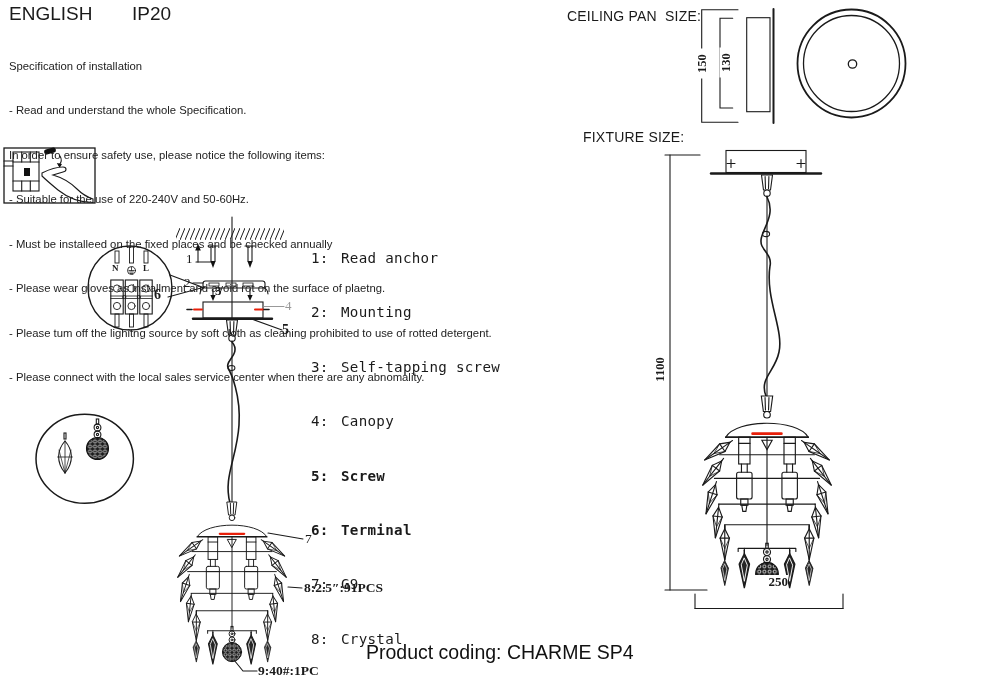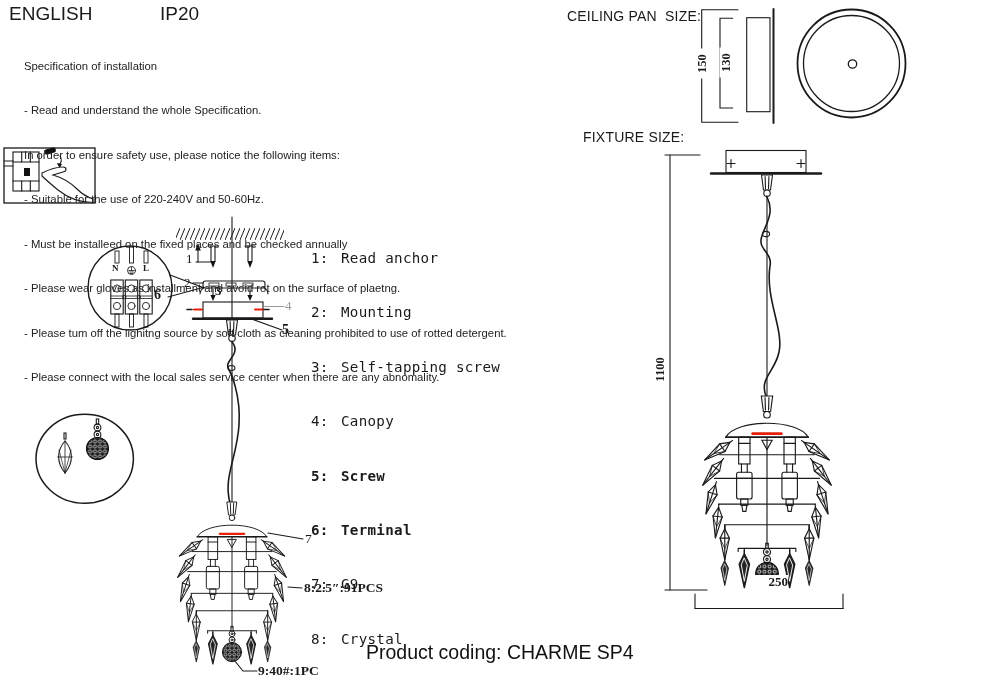--- a/index.html
+++ b/index.html
@@ -241,23 +241,23 @@
         <use href="#grip" transform="translate(767,175)"></use>
         <line x1="767" y1="196" x2="767" y2="397"></line>
         <path d="M767,197 C778,218 756,234 762,246 C765,252 772,257 770,266 C765,298 784,330 779,352 C775,372 759,378 766,396" stroke-width="1.6"></path>
         <ellipse cx="766" cy="234" rx="3.6" ry="2.6"></ellipse>
         <use href="#chand" transform="translate(767,396) scale(1.03)"></use>
       </g>
     </g>
   </svg>
 
   <div class="abs title" style="left:9px;top:3px;">ENGLISH</div>
-  <div class="abs title" style="left:160px;top:3px;">IP20</div>
-
-  <div class="abs spec" style="left:24px;top:29px;">
+  <div class="abs title" style="left:132px;top:3px;">IP20</div>
+
+  <div class="abs spec" style="left:9px;top:29px;">
     <div>Specification of installation</div>
     <div>- Read and understand the whole Specification.</div>
     <div>In order to ensure safety use, please notice the following items:</div>
     <div>- Suitable for the use of 220-240V and 50-60Hz.</div>
     <div>- Must be installeed on the fixed places and be checked annually</div>
     <div>- Please wear gloves as installment and avoid rot on the surface of plaetng.</div>
     <div>- Please tum off the lighitng source by soft cloth as cleaning prohibited to use of rotted detergent.</div>
     <div>- Please connect with the local sales service center when there are any abnomality.</div>
   </div>
 

